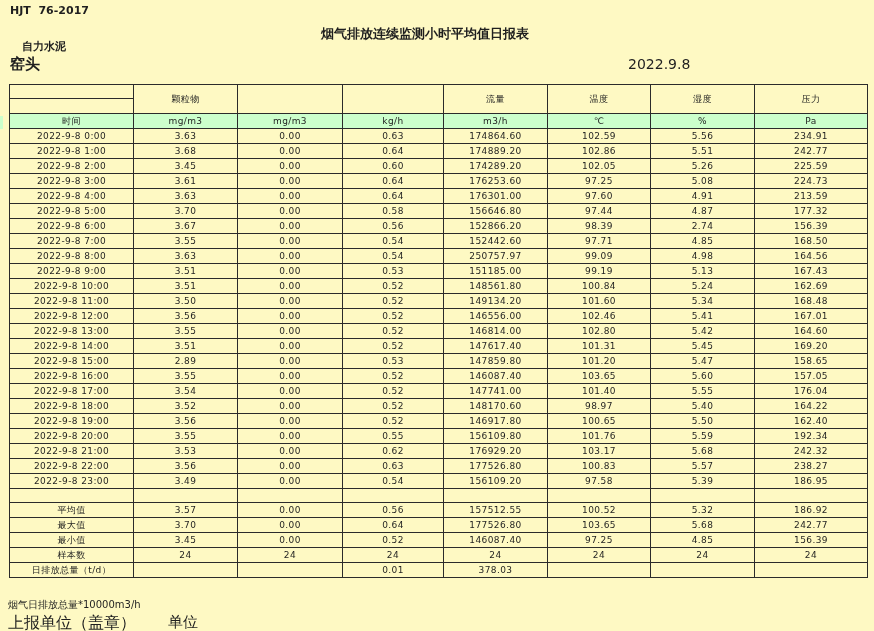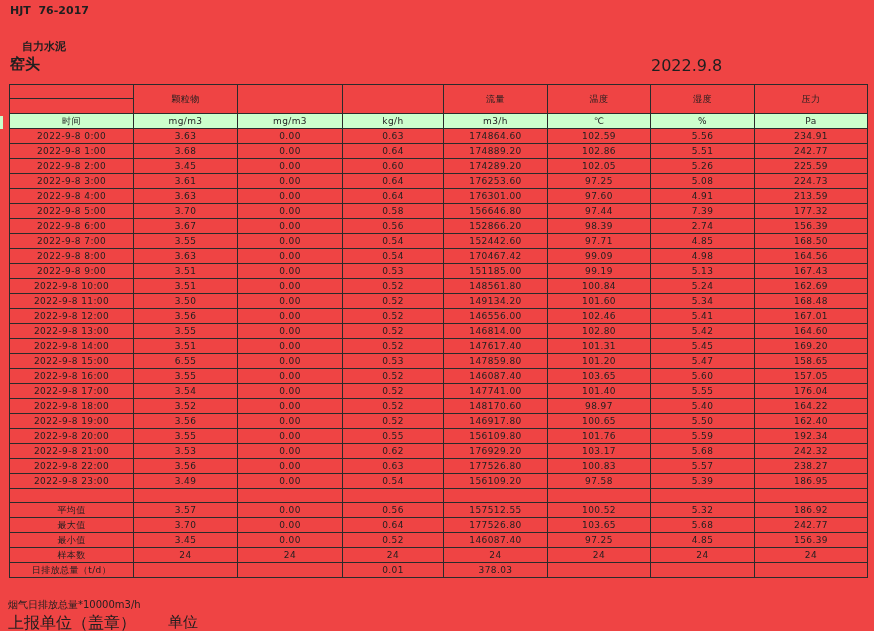--- a/index.html
+++ b/index.html
@@ -1,36 +1,36 @@
 <!DOCTYPE html>
 <html><head>
 <meta charset="utf-8">
 <style>
   * { margin: 0; padding: 0; box-sizing: border-box; }
   html, body { background: #ffffff; }
   .page {
     position: relative;
     width: 874px;
     height: 631px;
-    background: #ef4444;
+    background: #fef9c3;
     font-family: "DejaVu Sans", "Liberation Sans", sans-serif;
     color: #1f1f1f;
     overflow: hidden;
   }
   .std-label {
     position: absolute; left: 10px; top: 4px;
     font-size: 11px; font-weight: bold; white-space: pre;
   }
   .title {
     position: absolute; left: 0; top: 25px; width: 850px;
     text-align: center; font-size: 13px; font-weight: bold;
   }
   .company { position: absolute; left: 22px; top: 39px; font-size: 11px; font-weight: bold; }
   .station { position: absolute; left: 10px; top: 55px; font-size: 15px; font-weight: bold; }
-  .date    { position: absolute; left: 651px; top: 56px; font-size: 16px; }
+  .date    { position: absolute; left: 628px; top: 56px; font-size: 14px; }
 
   table.report {
     position: absolute; left: 9px; top: 84px;
     width: 858px; table-layout: fixed;
     border-collapse: collapse;
     font-size: 9px;
   }
   table.report td {
     border: 1px solid #2b2b2b;
     text-align: center;
@@ -56,20 +56,21 @@
   .foot-note  { position: absolute; left: 8px; top: 598px; font-size: 10px; }
   .foot-line2 { position: absolute; left: 8px; top: 613px; font-size: 16px; }
   .foot-unit  { position: absolute; left: 168px; top: 613px; font-size: 15px; }
 </style>
 </head>
 <body>
 
 <div class="page">
 
   <div class="std-label">HJT  76-2017</div>
+  <div class="title">烟气排放连续监测小时平均值日报表</div>
   <div class="company">自力水泥</div>
   <div class="station">窑头</div>
   <div class="date">2022.9.8</div>
 
   <div class="green-sliver"></div>
 
   <table class="report">
     <colgroup>
       <col style="width:124px">
         <col style="width:104px">
@@ -156,21 +157,21 @@
           <td>4.91</td>
           <td>213.59</td>
         </tr>
         <tr>
           <td>2022-9-8 5:00</td>
           <td>3.70</td>
           <td>0.00</td>
           <td>0.58</td>
           <td>156646.80</td>
           <td>97.44</td>
-          <td>7.39</td>
+          <td>4.87</td>
           <td>177.32</td>
         </tr>
         <tr>
           <td>2022-9-8 6:00</td>
           <td>3.67</td>
           <td>0.00</td>
           <td>0.56</td>
           <td>152866.20</td>
           <td>98.39</td>
           <td>2.74</td>
@@ -184,21 +185,21 @@
           <td>152442.60</td>
           <td>97.71</td>
           <td>4.85</td>
           <td>168.50</td>
         </tr>
         <tr>
           <td>2022-9-8 8:00</td>
           <td>3.63</td>
           <td>0.00</td>
           <td>0.54</td>
-          <td>170467.42</td>
+          <td>250757.97</td>
           <td>99.09</td>
           <td>4.98</td>
           <td>164.56</td>
         </tr>
         <tr>
           <td>2022-9-8 9:00</td>
           <td>3.51</td>
           <td>0.00</td>
           <td>0.53</td>
           <td>151185.00</td>
@@ -251,21 +252,21 @@
           <td>3.51</td>
           <td>0.00</td>
           <td>0.52</td>
           <td>147617.40</td>
           <td>101.31</td>
           <td>5.45</td>
           <td>169.20</td>
         </tr>
         <tr>
           <td>2022-9-8 15:00</td>
-          <td>6.55</td>
+          <td>2.89</td>
           <td>0.00</td>
           <td>0.53</td>
           <td>147859.80</td>
           <td>101.20</td>
           <td>5.47</td>
           <td>158.65</td>
         </tr>
         <tr>
           <td>2022-9-8 16:00</td>
           <td>3.55</td>

